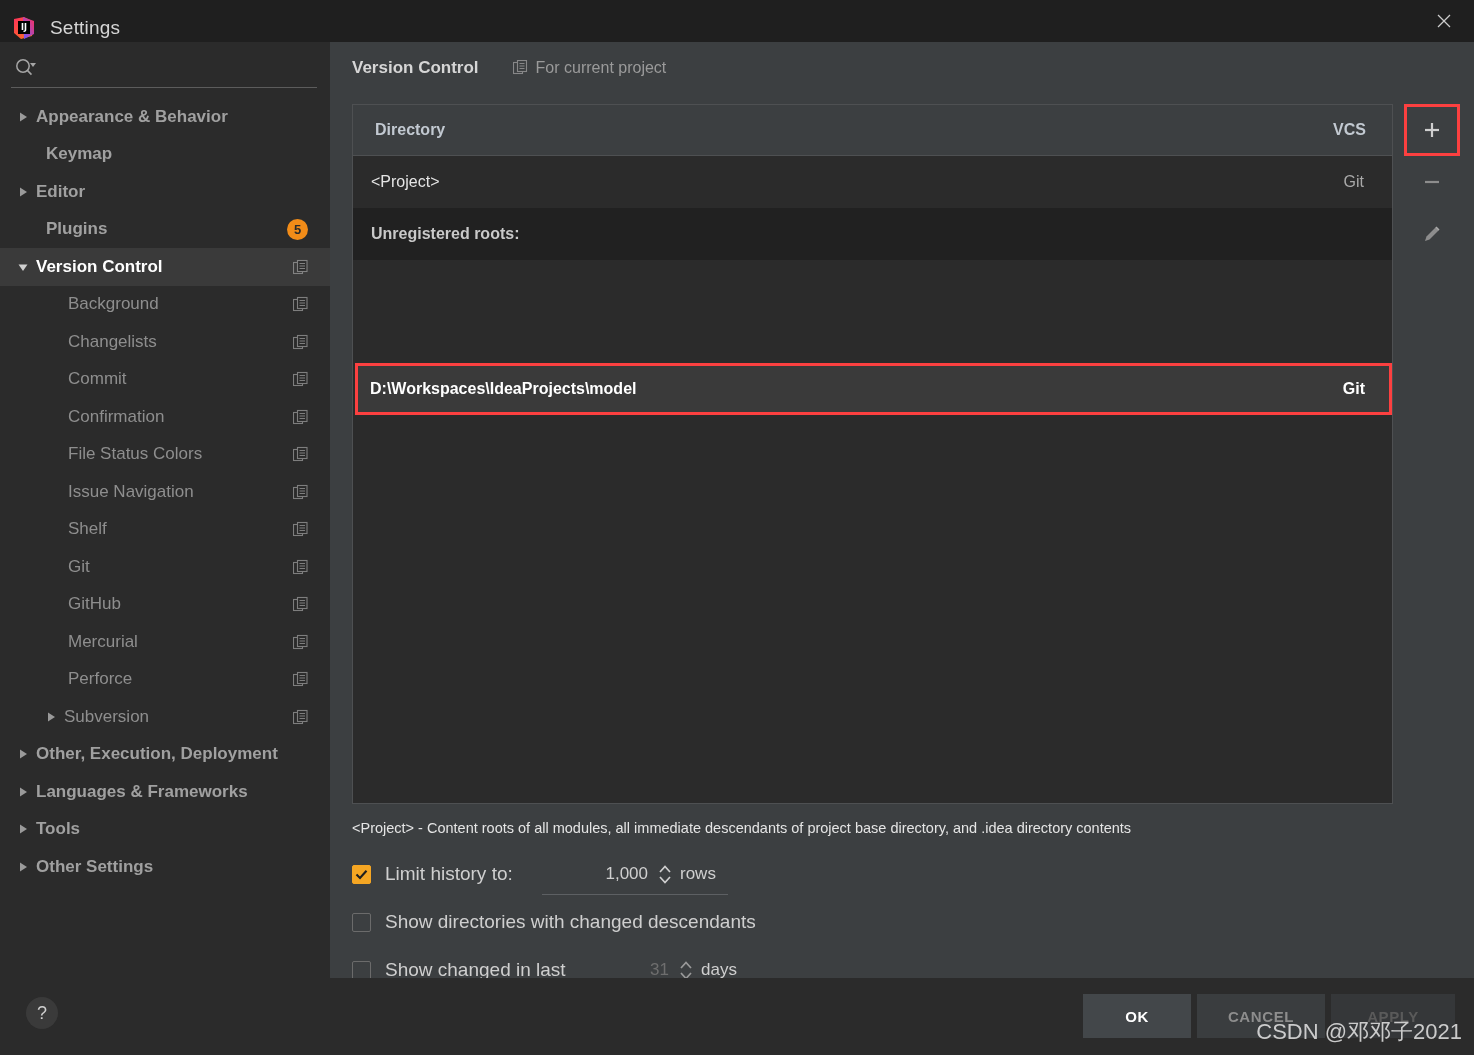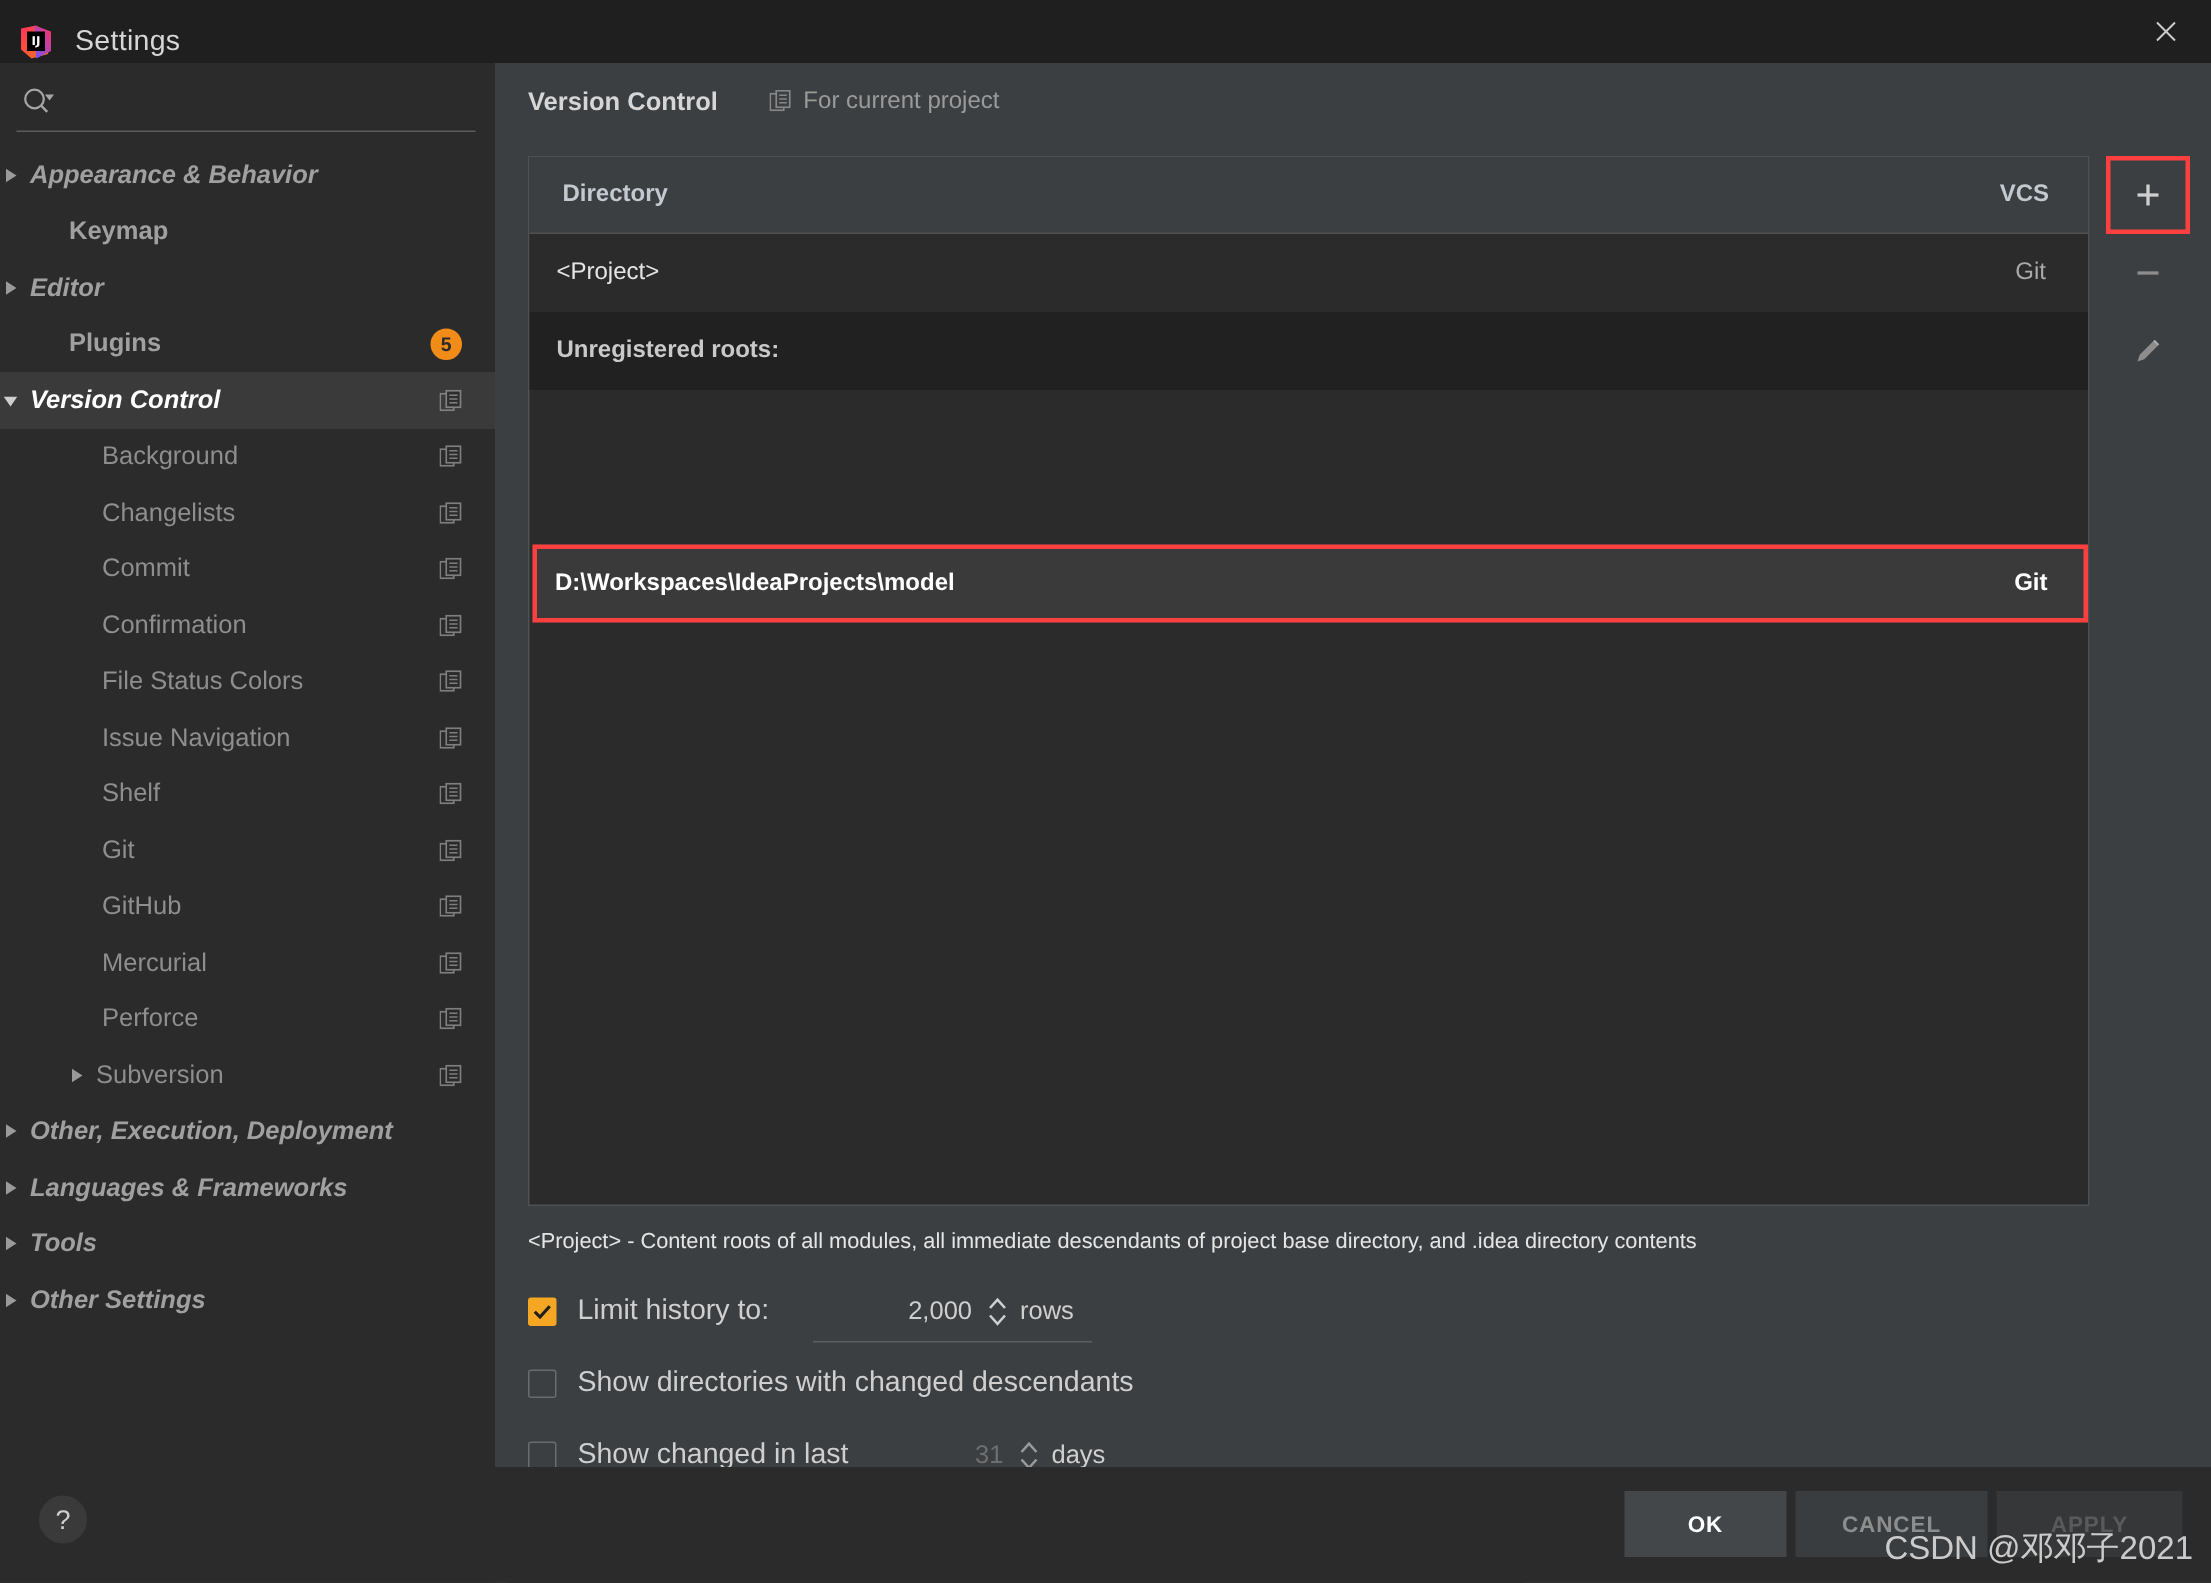--- a/index.html
+++ b/index.html
@@ -94,21 +94,21 @@
     background: #f28c18;
     color: #2b2b2b;
     font-size: 13px;
     font-weight: bold;
     width: 21px; height: 21px; border-radius: 50%;
     display: flex; align-items: center; justify-content: center;
   }
   .copy-ico { margin-left: auto; width: 15px; height: 16px; opacity: .75; display:block; }
 
   
-  .lvl0 { padding-left: 0; font-style: italic; }
+  .lvl0 { padding-left: 16px; }
   .lvl0-noarrow { padding-left: 46px; }
   .lvl1 { padding-left: 68px; }
   .lvl1-arrow { padding-left: 44px; }
 
   
   .content {
     position: absolute; left: 330px; top: 42px;
     width: 1144px; height: 1013px;
     background: #3c3f41;
   }
@@ -569,21 +569,21 @@
     <div class="opts">
 
       <div class="opt-row">
         <span class="cb checked">
           <svg width="15" height="15" viewBox="0 0 15 15">
             <polyline points="2.5,7.5 6,11 12.5,3.8" fill="none" stroke="#1f1f1f" stroke-width="2.1"></polyline>
           </svg>
         </span>
         <span class="opt-label">Limit history to:</span>
         <span class="spinner" style="left:170px;">
-          <span class="spin-val">2,000</span>
+          <span class="spin-val">1,000</span>
           <span class="spin-arrows">
             <svg width="14" height="10" viewBox="0 0 14 10">
               <polyline points="2,8 7,2.5 12,8" fill="none" stroke="#cfcfcf" stroke-width="1.7"></polyline>
             </svg>
             <svg width="14" height="10" viewBox="0 0 14 10">
               <polyline points="2,2 7,7.5 12,2" fill="none" stroke="#cfcfcf" stroke-width="1.7"></polyline>
             </svg>
           </span>
           <span class="spin-suffix">rows</span>
         </span>

